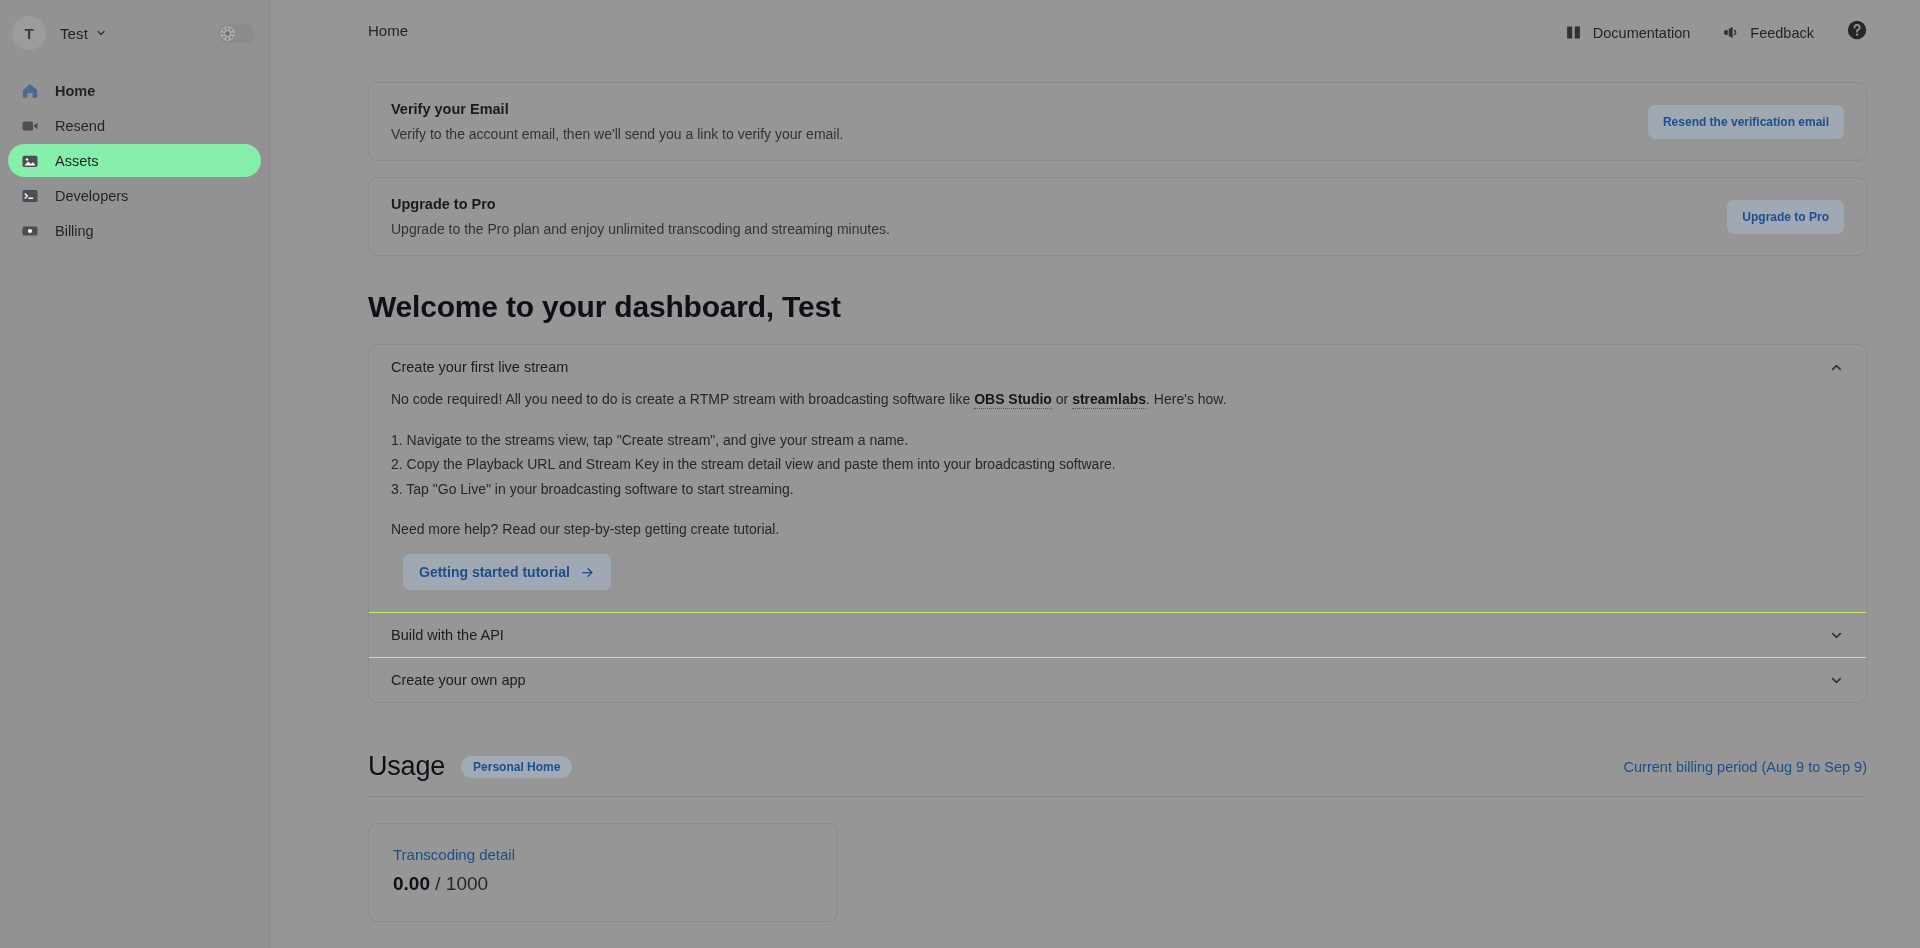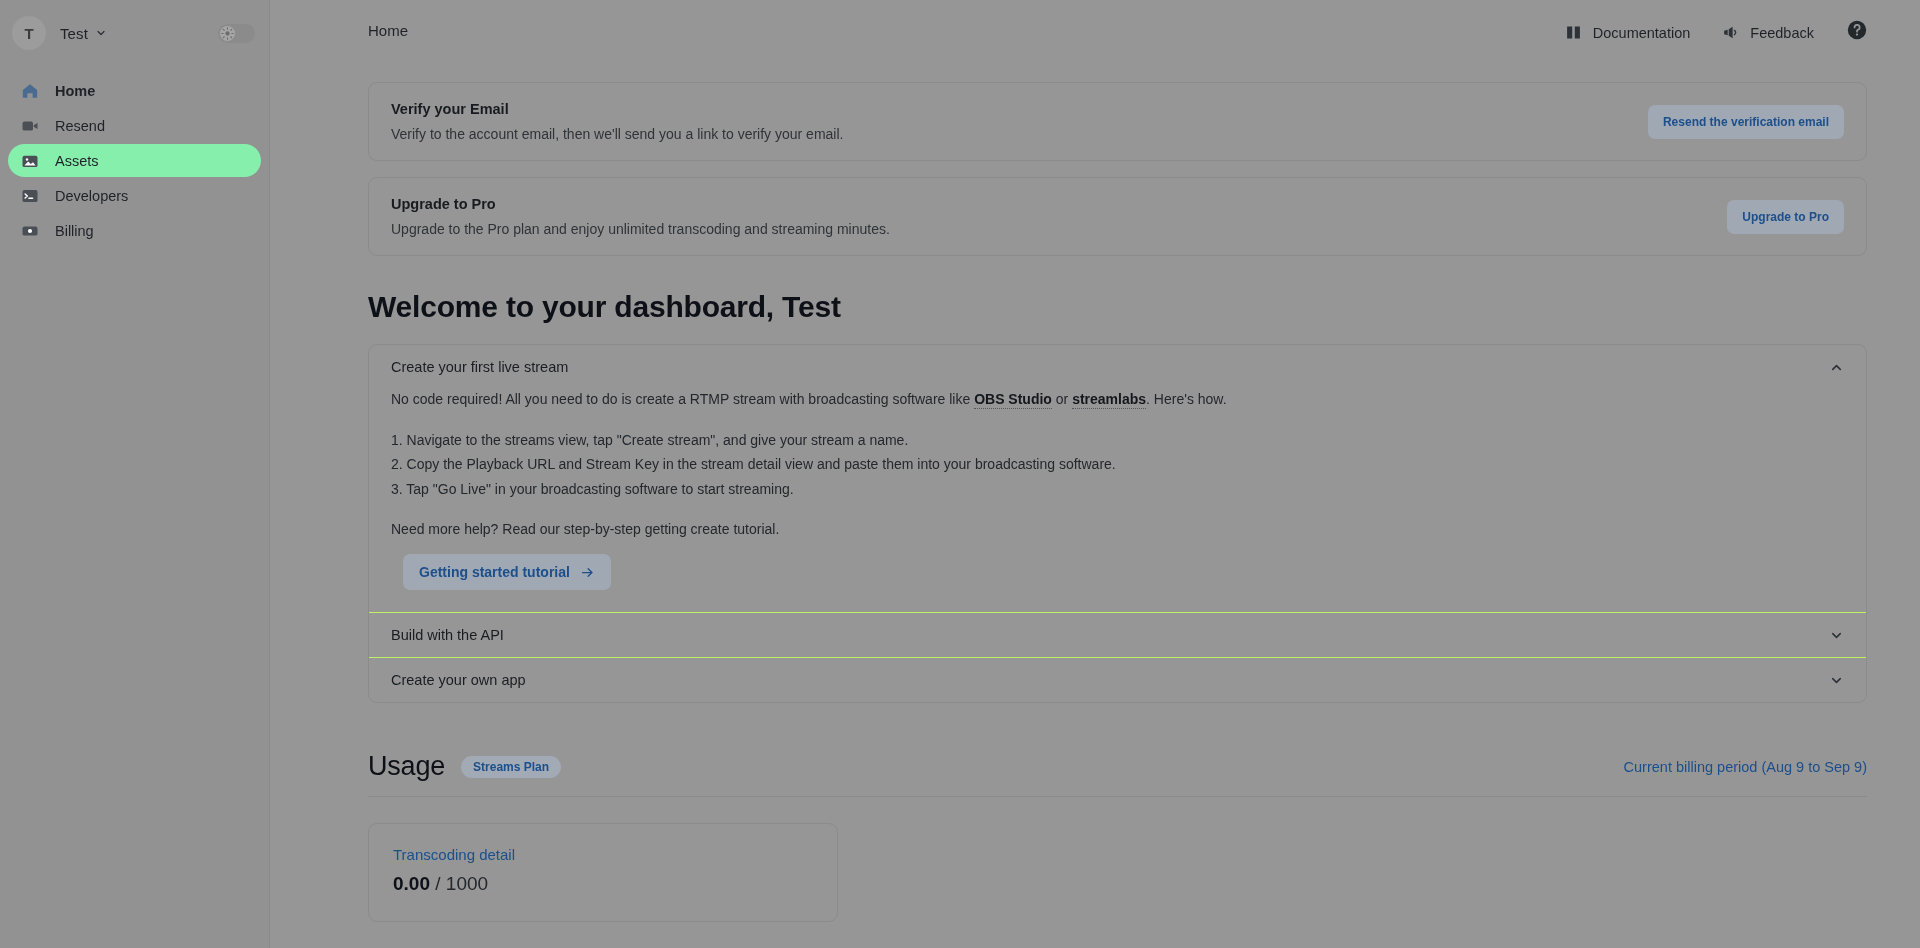--- a/index.html
+++ b/index.html
@@ -504,21 +504,21 @@
                   <polyline points="6 9 12 15 18 9"></polyline>
                 </svg>
             </span>
           </div>
         </div>
 
       </div>
 
       <div class="usage-head">
         <span class="usage-title">Usage</span>
-        <span class="plan-badge">Streams Plan</span>
+        <span class="plan-badge">Personal Home</span>
         <span class="billing-link">Current billing period (Aug 9 to Sep 9)</span>
       </div>
       <div class="usage-divider"></div>
 
       <div class="usage-cards">
         <div class="usage-card">
           <div class="usage-card-label">Transcoding detail</div>
           <div class="usage-card-value">
             <b>0.00</b>
             <span>/ 1000</span>

